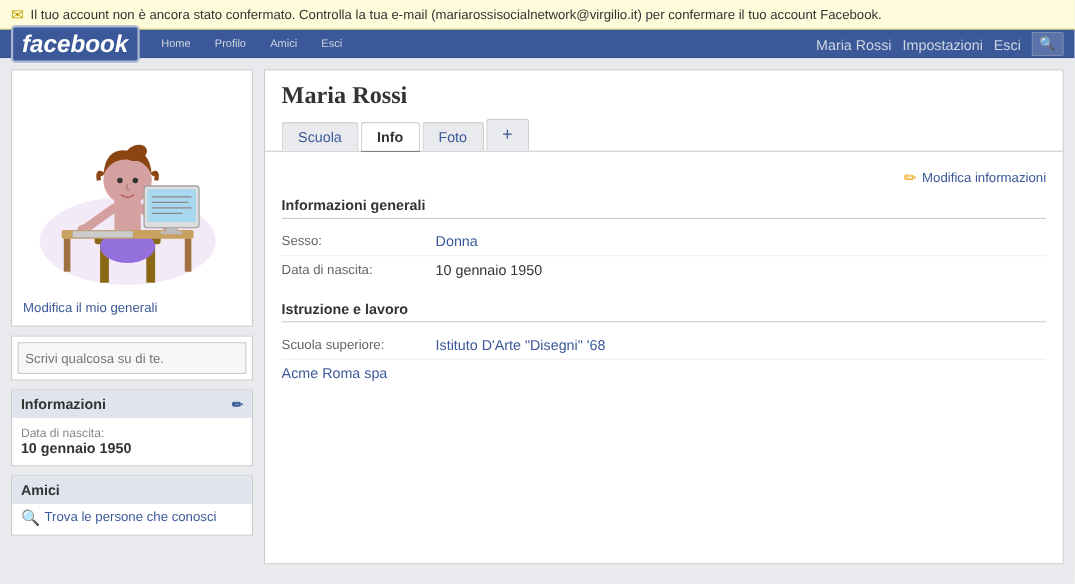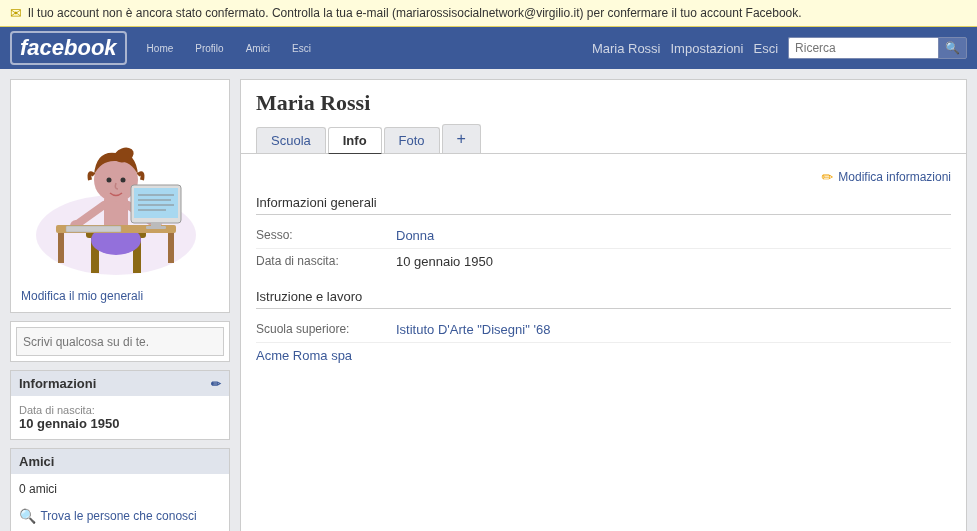--- a/index.html
+++ b/index.html
@@ -17,21 +17,21 @@
       gap: 6px;
     }
     .warning-icon {
       color: #c0a000;
       font-size: 14px;
     }
 
     
     .navbar {
       background: #3b5998;
-      height: 42px;
+      height: 26px;
       display: flex;
       align-items: center;
       padding: 0 10px;
     }
     .navbar-logo {
       color: white;
       font-size: 22px;
       font-weight: bold;
       font-style: italic;
       background: #3b5998;
@@ -259,21 +259,21 @@
     .edit-pencil-icon {
       color: #f0a000;
       font-size: 14px;
     }
 
     .info-section {
       margin-bottom: 15px;
     }
     .info-section-title {
       font-size: 13px;
-      font-weight: normal;
+      font-weight: bold;
       color: #333;
       margin-bottom: 8px;
       padding-bottom: 4px;
       border-bottom: 1px solid #ccc;
     }
     .info-row {
       display: flex;
       padding: 5px 0;
       font-size: 13px;
       border-bottom: 1px solid #eee;
@@ -308,21 +308,20 @@
     <a href="#">Home</a>
     <a href="#">Profilo</a>
     <a href="#">Amici</a>
     <a href="#">Esci</a>
   </div>
   <div class="navbar-right">
     <a href="#">Maria Rossi</a>
     <a href="#">Impostazioni</a>
     <a href="#">Esci</a>
     <div class="search-box">
-      <input type="text" placeholder="Ricerca" style="">
       <button>🔍</button>
     </div>
   </div>
 </div>
 
 <div class="main-content">
 
   <div class="sidebar">
 
     <div class="profile-pic-box">
@@ -394,23 +393,20 @@
       </div>
       <div class="sidebar-section-body">
         <div class="label">Data di nascita:</div>
         <div class="value">10 gennaio 1950</div>
       </div>
     </div>
 
     <div class="sidebar-section">
       <div class="sidebar-section-header">
         <span>Amici</span>
-      </div>
-      <div class="sidebar-section-body">
-        <div>0 amici</div>
       </div>
       <div class="find-friends">
         <span style="color:#3b5998; font-size:14px;">🔍</span>
         <a href="#">Trova le persone che conosci</a>
       </div>
     </div>
 
   </div>
 
   <div class="profile-main">

